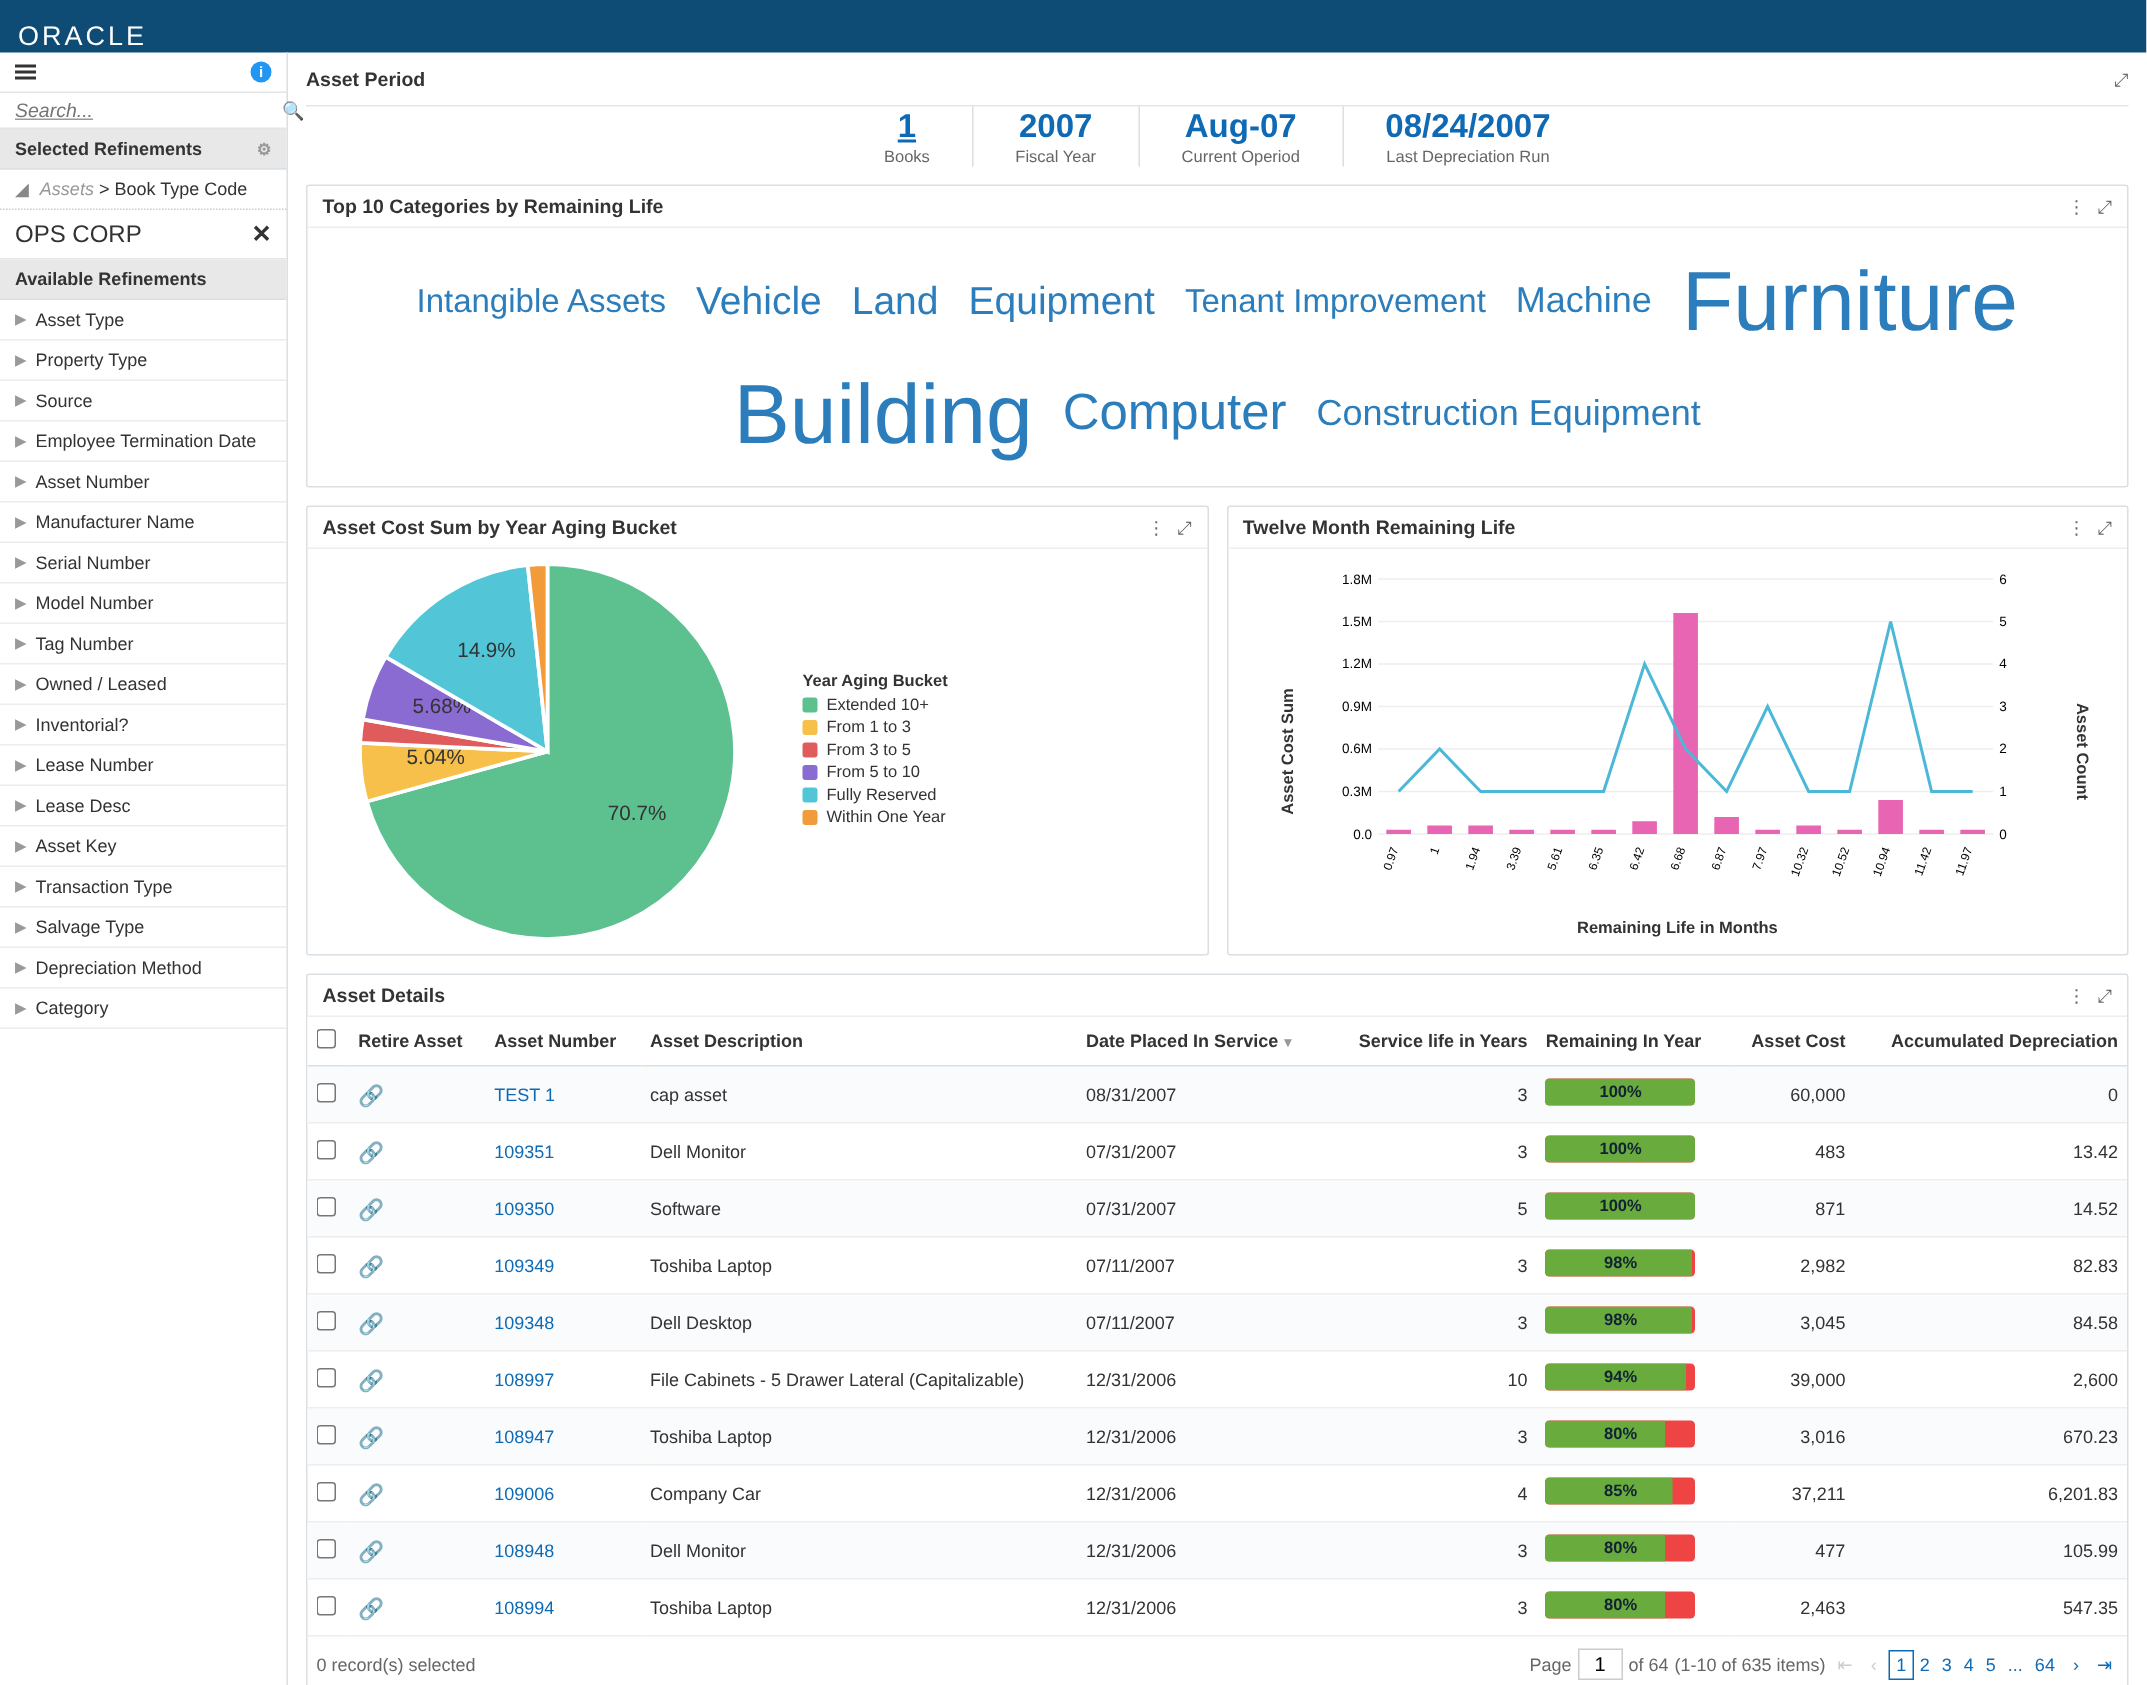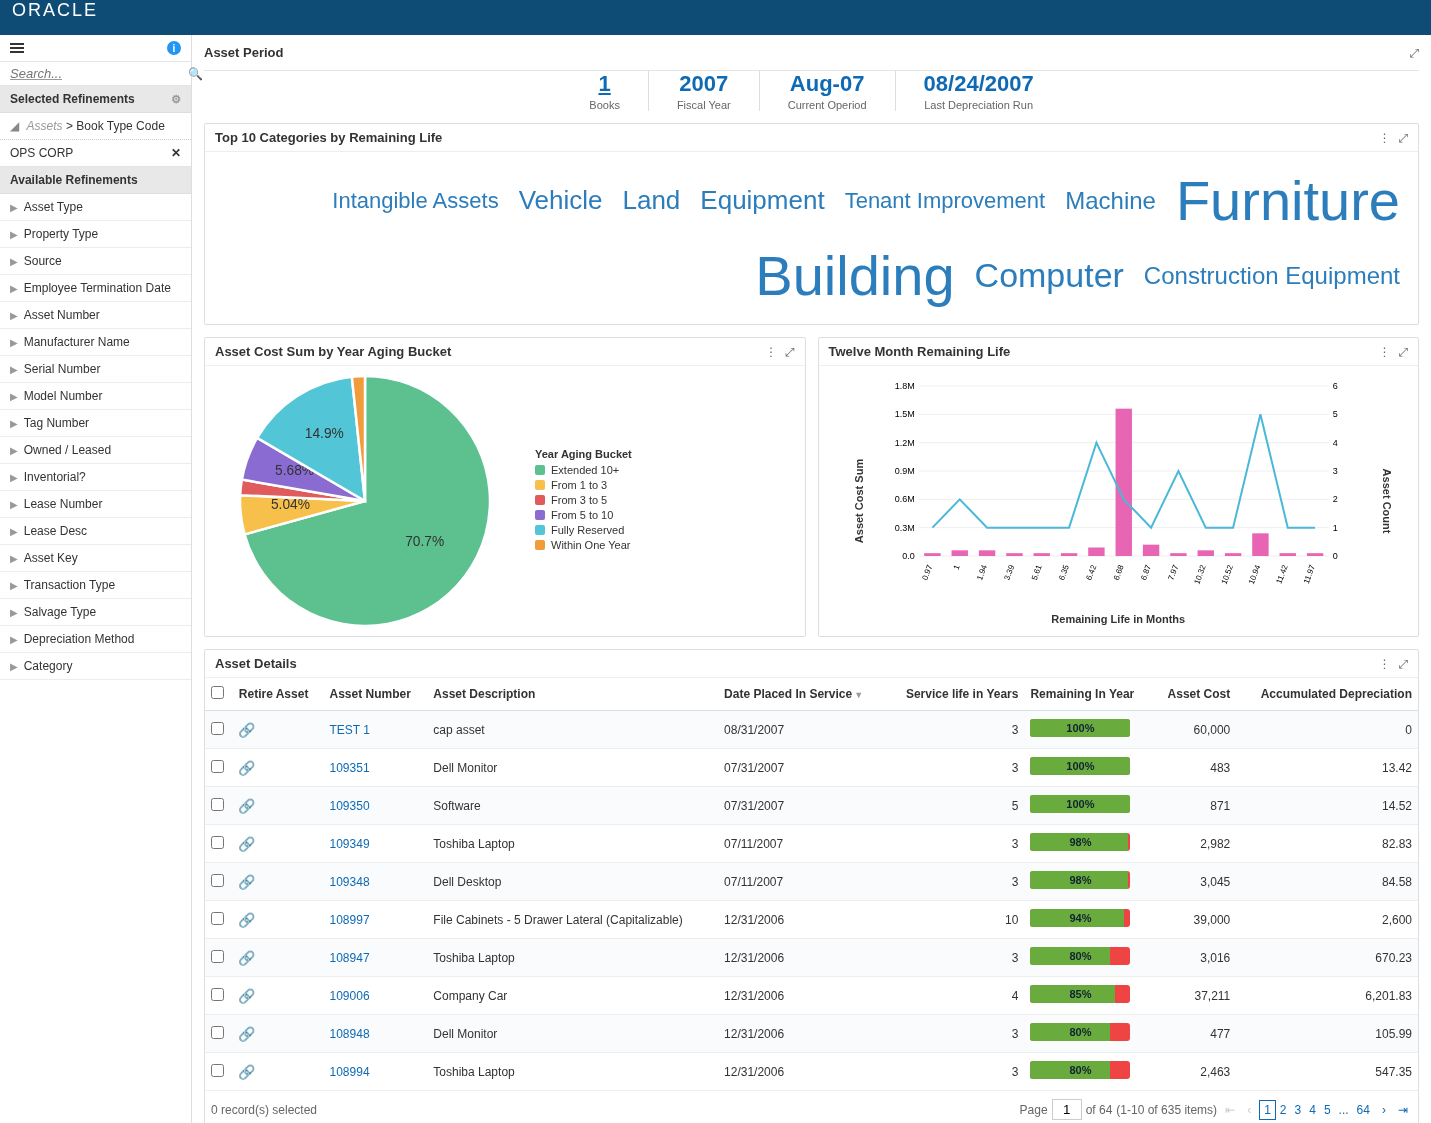--- a/index.html
+++ b/index.html
@@ -1,51 +1,51 @@
 <!DOCTYPE html>
 <html><head>
 <meta charset="utf-8">
 <style>
 * { box-sizing: border-box; margin: 0; padding: 0; }
 body { font-family: -apple-system, BlinkMacSystemFont, "Segoe UI", Helvetica, Arial, sans-serif; font-size: 12px; color: #333; background: #fff; }
-.topbar { background: #0f4c75; color: #fff; height: 35px; display: flex; align-items: flex-start; padding: 0 12px; }
+.topbar { background: #0f4c75; color: #fff; height: 35px; display: flex; align-items: flex-end; padding: 0 12px; }
 .topbar-logo { font-size: 18px; font-weight: 400; letter-spacing: 2px; }
 .container { display: flex; }
 .sidebar { width: 192px; border-right: 1px solid #d9dfe3; display: flex; flex-direction: column; }
 .sidebar-toprow { display: flex; align-items: center; justify-content: space-between; padding: 6px 10px; border-bottom: 1px solid #e5e5e5; }
 .hamburger { width: 14px; height: 10px; position: relative; cursor: pointer; }
 .hamburger span { display: block; height: 2px; background: #333; margin-bottom: 2px; }
 .info-icon { width: 14px; height: 14px; border-radius: 50%; background: #2196f3; color: #fff; display: flex; align-items: center; justify-content: center; font-size: 10px; font-weight: bold; cursor: pointer; }
 .search-row { display: flex; align-items: center; padding: 4px 10px; border-bottom: 1px solid #e5e5e5; }
 .search-input { flex: 1; border: none; font-style: italic; color: #999; font-size: 13px; outline: none; text-decoration: underline; }
 .search-icon-small { color: #999; font-size: 12px; }
 .section-header { background: #e8e8e8; padding: 6px 10px; font-weight: 600; font-size: 12px; border-bottom: 1px solid #d9dfe3; display: flex; justify-content: space-between; align-items: center; }
 .breadcrumb-row { padding: 6px 10px; font-size: 12px; border-bottom: 1px dotted #ccc; }
 .breadcrumb-row .tri { color: #888; margin-right: 4px; }
 .breadcrumb-row .dim { color: #999; font-style: italic; }
-.chip { padding: 6px 10px; display: flex; justify-content: space-between; align-items: flex-end; font-size: 12px; border-bottom: 1px solid #e5e5e5; }
+.chip { padding: 6px 10px; display: flex; justify-content: space-between; align-items: flex-end; font-size: 16px; border-bottom: 1px solid #e5e5e5; }
 .chip-x { font-weight: bold; cursor: pointer; }
 .refine-list { }
 .refine-item { padding: 6px 10px; border-bottom: 1px solid #ececec; cursor: pointer; font-size: 12px; display: flex; align-items: center; }
 .refine-item .caret { color: #999; margin-right: 6px; font-size: 10px; }
 .main { flex: 1; padding: 0 12px 12px 12px; }
 .panel-header { display: flex; justify-content: space-between; align-items: center; padding: 10px 0; }
 .panel-title { font-weight: 600; font-size: 13px; }
 .panel-icons { display: flex; gap: 8px; color: #666; }
 .kpis { display: flex; justify-content: center; gap: 0; margin-bottom: 12px; }
 .kpi { text-align: center; padding: 0 28px; border-right: 1px solid #d9dfe3; }
 .kpi:last-child { border-right: none; }
 .kpi-value { color: #0f6ab5; font-size: 22px; font-weight: 600; }
 .kpi-value.u { text-decoration: underline; cursor: pointer; }
 .kpi-label { color: #666; font-size: 11px; margin-top: 2px; }
 .card { border: 1px solid #d9dfe3; border-radius: 2px; margin-bottom: 12px; }
 .card-header { display: flex; justify-content: space-between; align-items: center; padding: 6px 10px; border-bottom: 1px solid #eee; }
 .card-title { font-weight: 600; font-size: 13px; }
 .card-body { padding: 8px 10px; }
-.wordcloud { display: flex; flex-wrap: wrap; align-items: center; justify-content: flex-end; gap: 10px 20px; padding: 8px; }
+.wordcloud { display: flex; flex-wrap: wrap; align-items: center; justify-content: center; gap: 10px 20px; padding: 8px; }
 .wordcloud span { color: #2b7dbb; white-space: nowrap; }
 .row2 { display: flex; gap: 12px; }
 .row2 .card { flex: 1; }
 .pie-wrap { display: flex; align-items: center; gap: 20px; padding: 10px; height: 270px; }
 .pie-svg { flex: 0 0 300px; }
 .legend { font-size: 11px; }
 .legend-title { font-weight: 600; margin-bottom: 4px; }
 .legend-item { display: flex; align-items: center; gap: 6px; margin-bottom: 3px; }
 .legend-sw { width: 10px; height: 10px; border-radius: 2px; }
 .combo-wrap { position: relative; height: 270px; padding: 10px 10px 4px 10px; }

